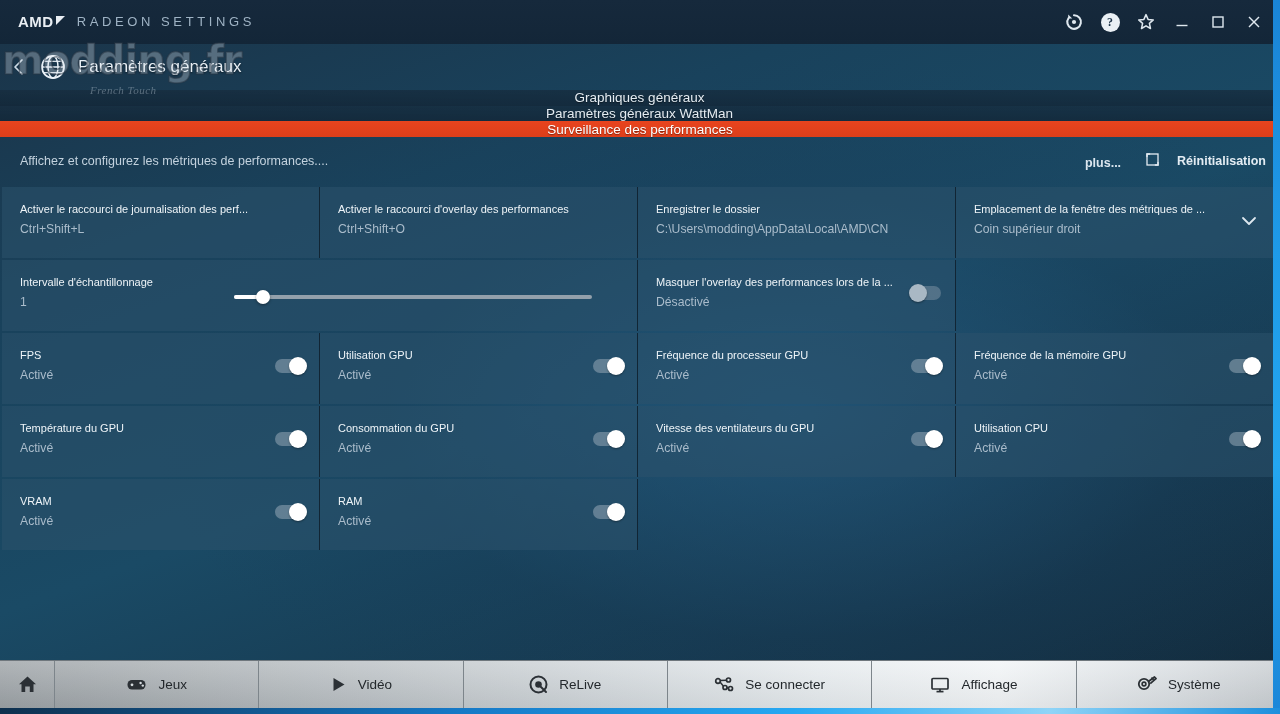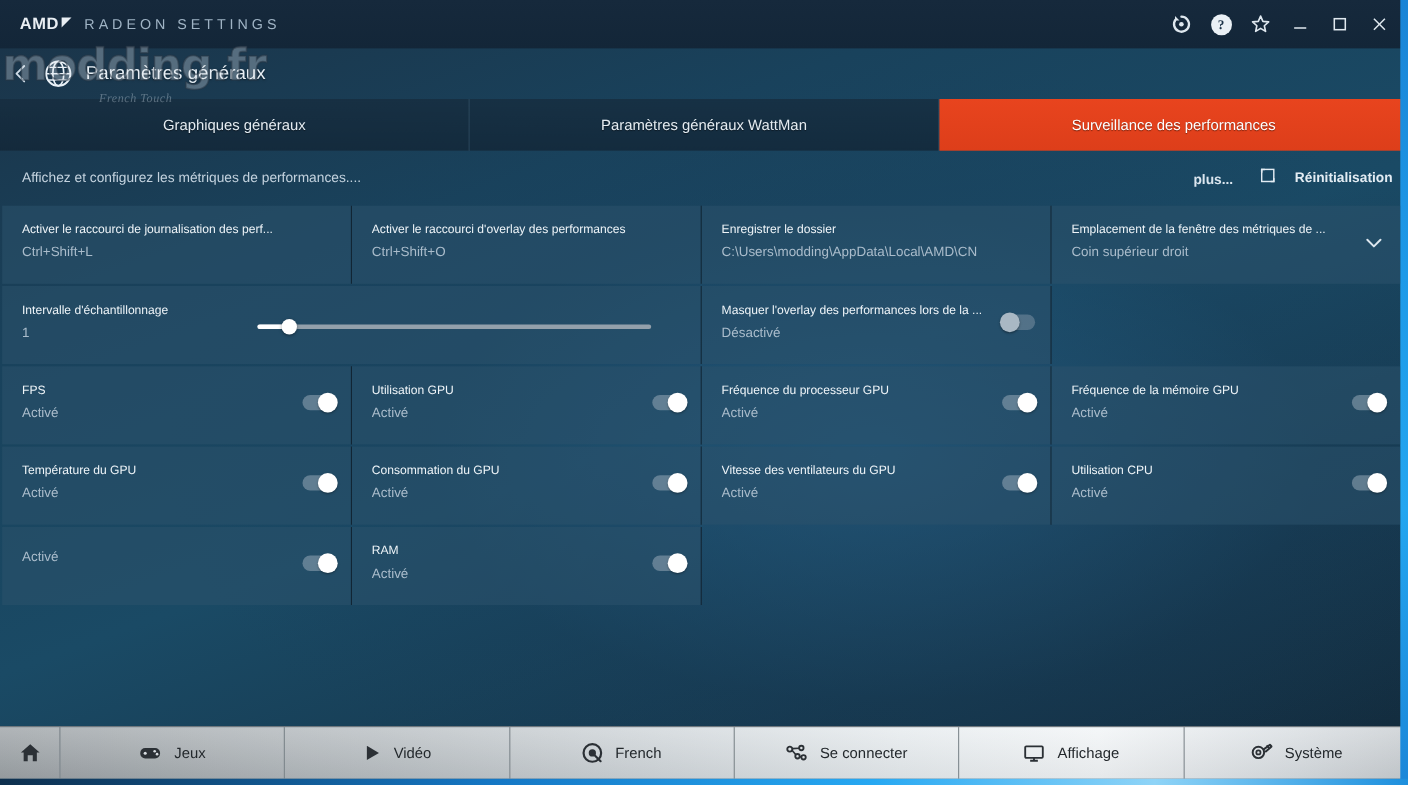--- a/index.html
+++ b/index.html
@@ -107,21 +107,21 @@
     font-family: "Liberation Serif", serif;
     font-style: italic; font-size: 11px;
     color: rgba(200,212,224,0.38);
     margin-top: 4px; margin-left: 88px;
     letter-spacing: 0.5px;
   }
 
   
   .tabs {
     position: absolute; top: 90px; left: 0; width: 1280px; height: 47px;
-    display: flex; z-index: 15;
+    display: flex; z-index: 15; flex-direction: column;
   }
   .tab {
     flex: 1; display: flex; align-items: center; justify-content: center;
     font-size: 13.5px; color: #e4ecf2; cursor: pointer;
     background: linear-gradient(180deg, rgba(22,44,62,0.78) 0%, rgba(18,38,55,0.82) 100%);
     border-right: 1px solid rgba(90,120,145,0.35);
     text-shadow: 0 1px 1px rgba(0,0,0,0.45);
   }
   .tab:last-child { border-right: none; }
   .tab.active {
@@ -440,20 +440,21 @@
         <div class="tile-title">Utilisation CPU</div>
         <div class="tile-sub">Activé</div>
         <div class="toggle on">
             <div class="knob"></div>
           </div>
       </div>
     </div>
 
     <div class="grid-row">
       <div class="tile w1">
+        <div class="tile-title">VRAM</div>
         <div class="tile-sub">Activé</div>
         <div class="toggle on">
             <div class="knob"></div>
           </div>
       </div>
       <div class="tile w1">
         <div class="tile-title">RAM</div>
         <div class="tile-sub">Activé</div>
         <div class="toggle on">
             <div class="knob"></div>
@@ -496,21 +497,21 @@
     </div>
 
     <div class="nav-item">
       <span class="nav-icon">
         <svg width="19" height="19" viewBox="0 0 19 19">
           <circle cx="9.5" cy="9.5" r="8" fill="none" stroke="#2b3035" stroke-width="2"></circle>
           <circle cx="9.5" cy="9.5" r="3.3" fill="#2b3035"></circle>
           <path d="M12 12 L17 17" stroke="#2b3035" stroke-width="2" stroke-linecap="round"></path>
         </svg>
       </span>
-      <span>French</span>
+      <span>ReLive</span>
     </div>
 
     <div class="nav-item">
       <span class="nav-icon">
         <svg width="20" height="18" viewBox="0 0 20 18">
           <circle cx="4" cy="5" r="2.3" fill="none" stroke="#2b3035" stroke-width="1.7"></circle>
           <circle cx="14.5" cy="4" r="2" fill="none" stroke="#2b3035" stroke-width="1.7"></circle>
           <circle cx="11" cy="11.5" r="2" fill="none" stroke="#2b3035" stroke-width="1.7"></circle>
           <circle cx="16.5" cy="12.5" r="2" fill="none" stroke="#2b3035" stroke-width="1.7"></circle>
           <line x1="6" y1="6" x2="9.5" y2="10.2" stroke="#2b3035" stroke-width="1.5"></line>

